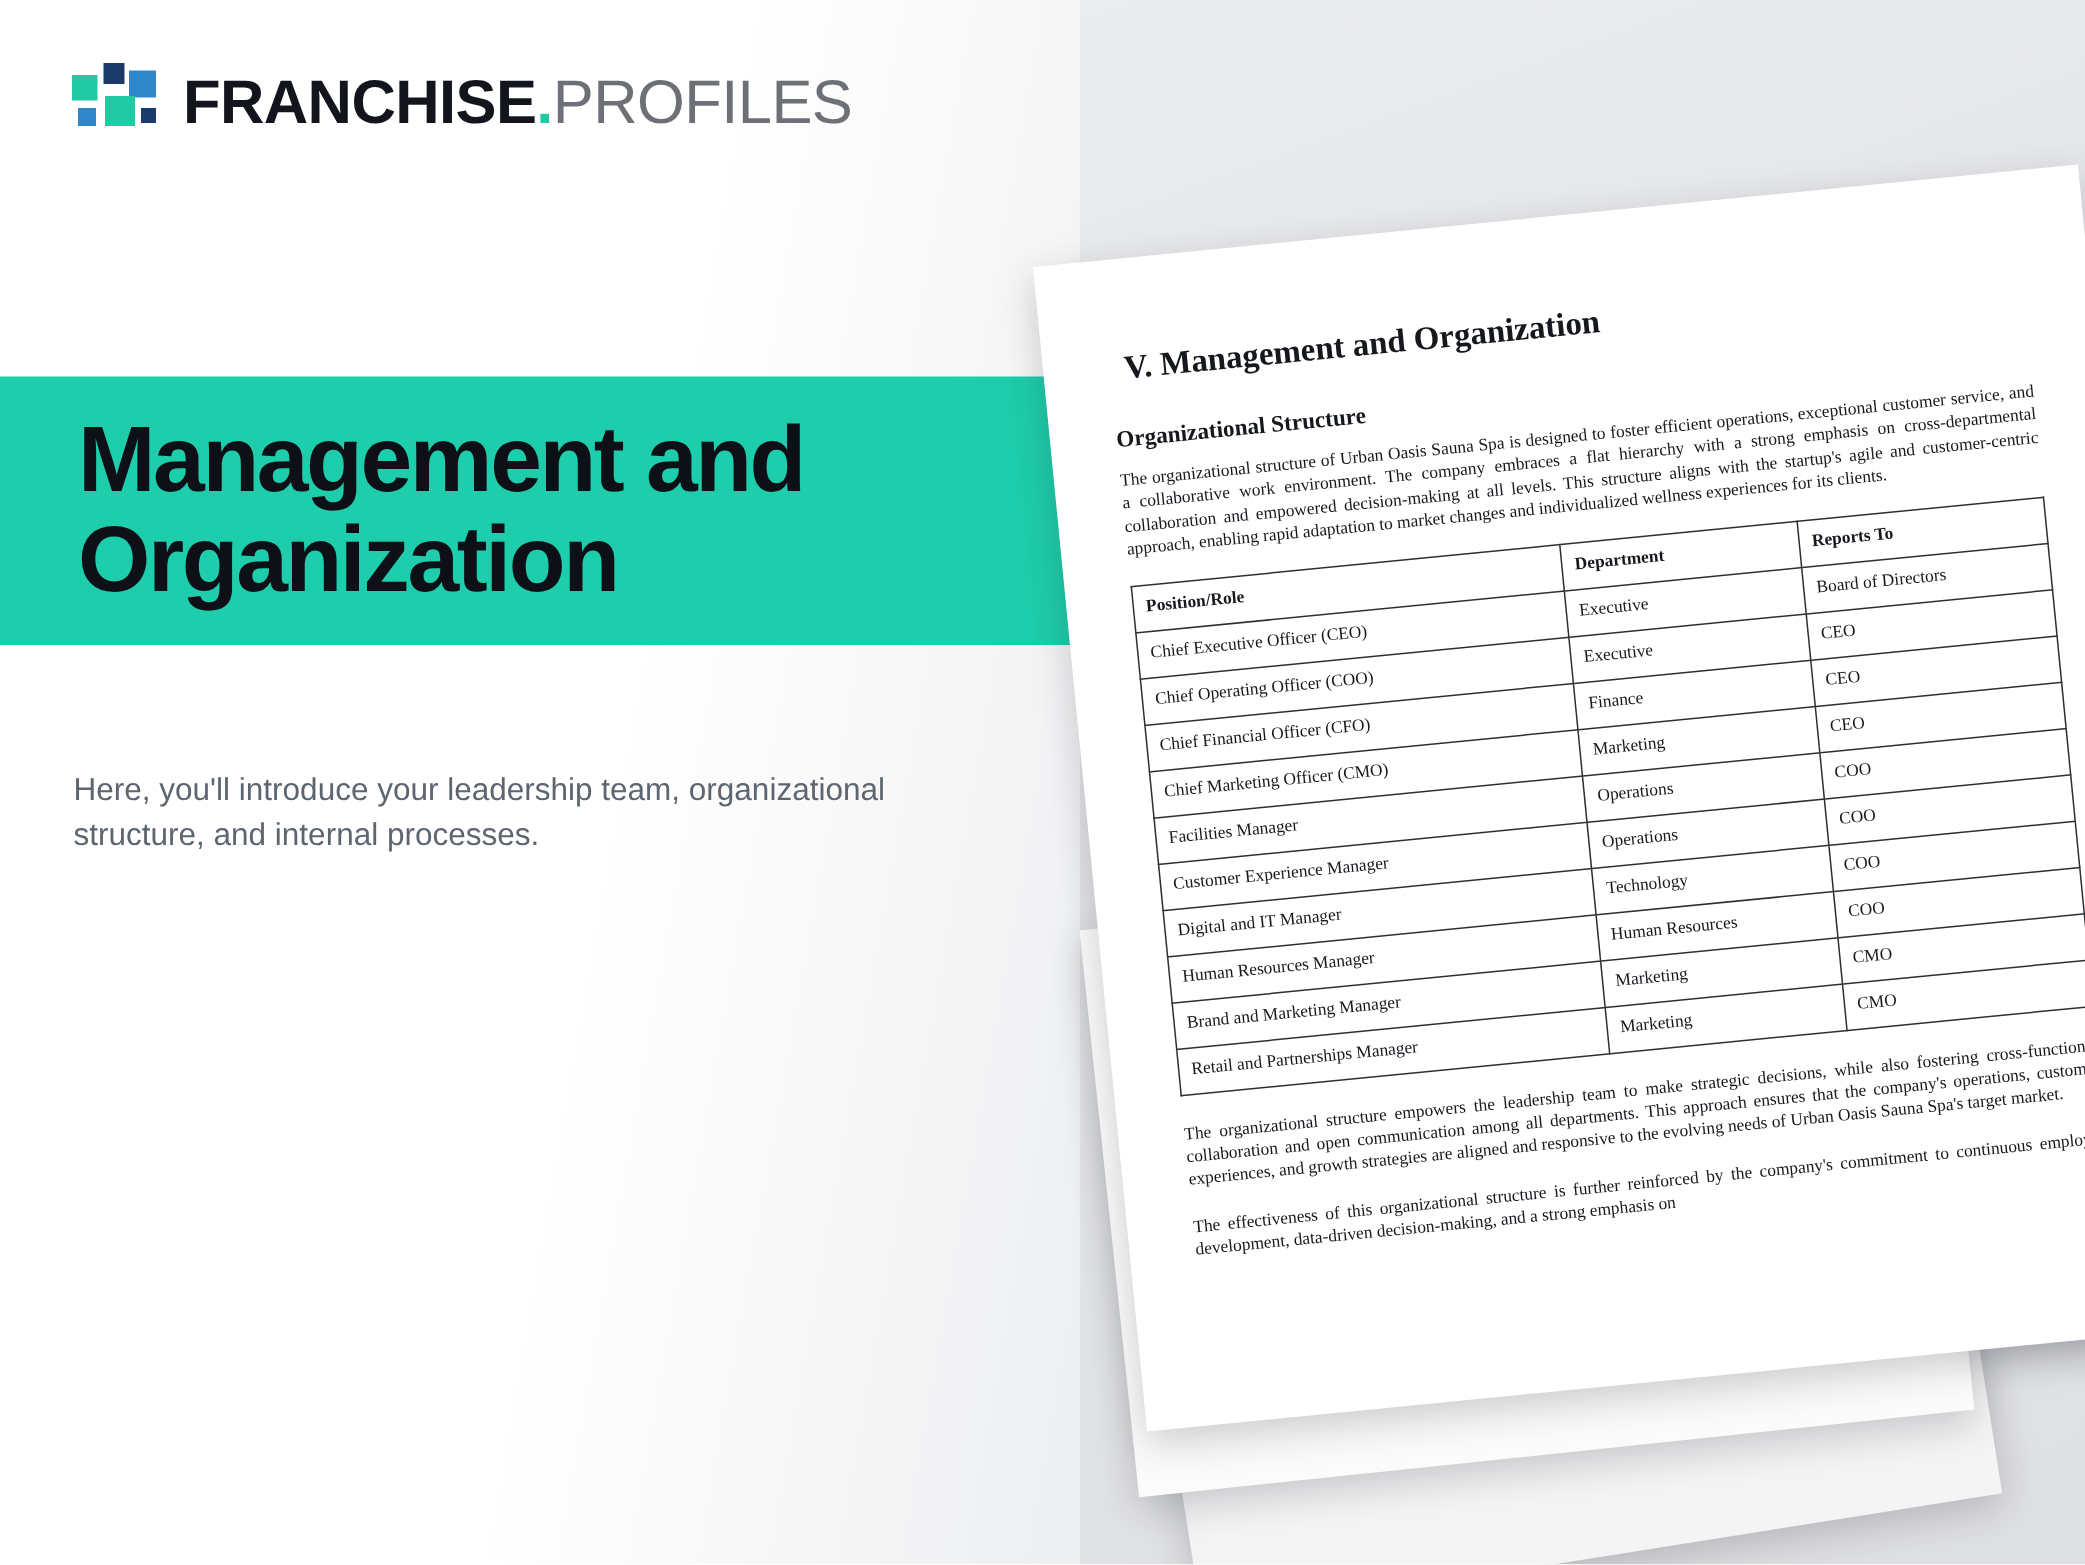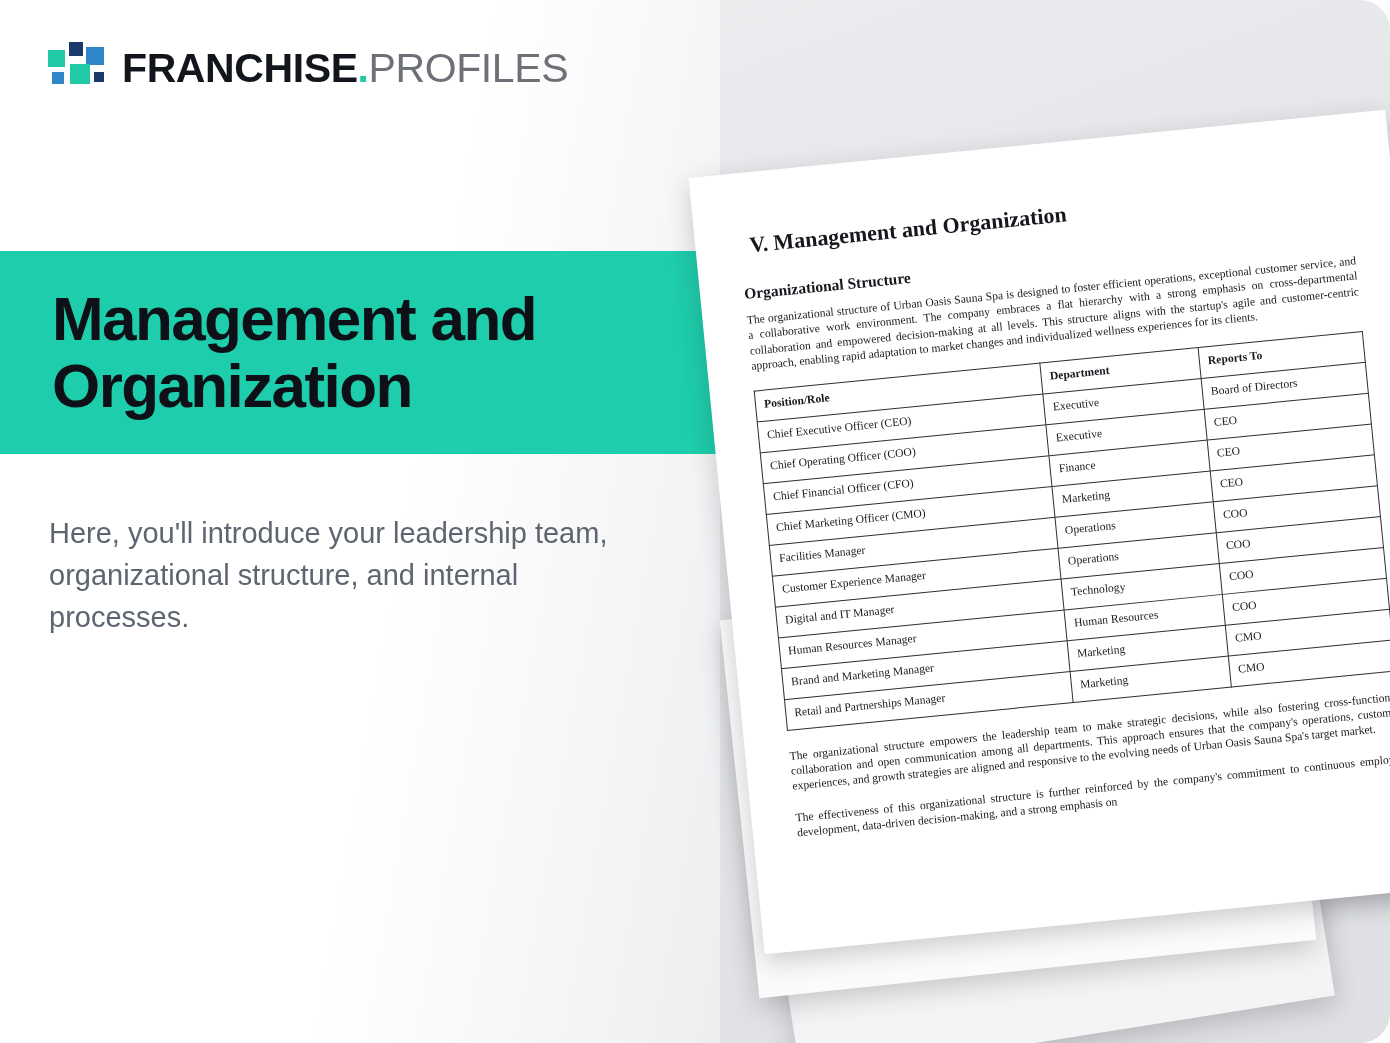--- a/index.html
+++ b/index.html
@@ -9,21 +9,20 @@
   }
   body {
     font-family: "Liberation Sans", sans-serif;
   }
   #slide {
     position: relative;
     width: 1390px;
     height: 1043px;
     overflow: hidden;
     background: #ffffff;
-    border-radius: 30px;
   }
   
   .bg-right {
     position: absolute;
     left: 720px;
     top: 0;
     width: 670px;
     height: 1043px;
     background: linear-gradient(160deg, #ebecee 0%, #e4e5e8 40%, #dfe0e3 100%);
   }
@@ -68,21 +67,21 @@
   .logo-text .bold { font-weight: bold; }
   .logo-text .dot { color: #22c9a5; font-weight: bold; }
   .logo-text .light { font-weight: normal; color: #6d7177; }
 
   
   .title-band {
     position: absolute;
     left: 0;
     top: 251px;
     width: 838px;
-    height: 203px;
+    height: 179px;
     background: #1ecdab;
     display: flex;
     align-items: center;
   }
   .title-band h1 {
     margin: 0;
     padding-left: 52px;
     font-size: 62px;
     line-height: 1.08;
     font-weight: bold;
@@ -90,21 +89,21 @@
     color: #0d1117;
   }
 
   
   .body-copy {
     position: absolute;
     left: 49px;
     top: 512px;
     width: 580px;
     color: #5d6670;
-    font-size: 29px;
+    font-size: 21px;
     line-height: 1.45;
   }
   .body-copy p { margin: 0 0 34px 0; }
   .body-copy p:last-child { margin-bottom: 0; }
 
   
   .paper-stack {
     position: absolute;
     left: 700px;
     top: 120px;

